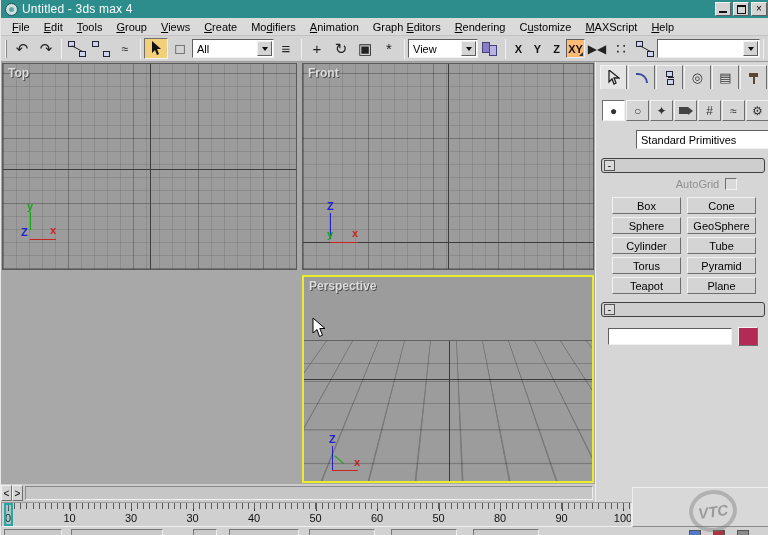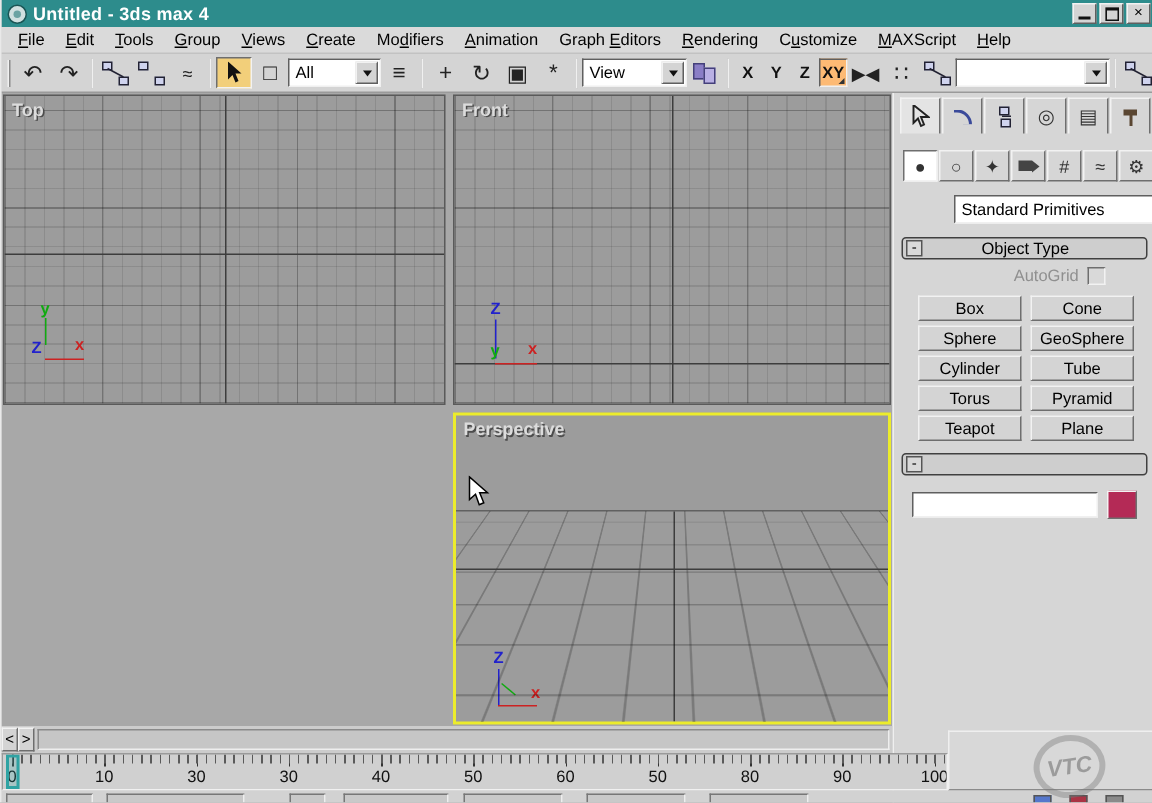--- a/index.html
+++ b/index.html
@@ -7,21 +7,21 @@
   body { font-family:"Liberation Sans", sans-serif; font-size:11px; color:#000; background:#d4d4d4; }
   #app { position:relative; width:768px; height:535px; background:#d4d4d4; overflow:hidden;
          border-left:1px solid #e9e9e9; }
 
   
   #titlebar { position:absolute; left:0; top:0; width:768px; height:18px;
               background:var(--teal,#2d8c8c); display:flex; align-items:center; padding:0 2px; }
   #app-icon { width:13px; height:13px; border-radius:50%; background:#cfe0e0;
               border:1px solid #1a5555; margin:0 4px 0 2px; position:relative; }
   #app-icon::after{ content:""; position:absolute; inset:3px; border-radius:50%; background:#6aa3a3;}
-  #title-text { color:#fff; font-weight:bold; font-size:12px; letter-spacing:0.2px; }
+  #title-text { color:#fff; font-weight:normal; font-size:12px; letter-spacing:0.2px; }
   #tb-buttons { margin-left:auto; display:flex; gap:2px; }
   .tb-btn { width:16px; height:14px; background:#d4d4d4; border:1px solid;
             border-color:#f2f2f2 #5f5f5f #5f5f5f #f2f2f2; display:flex; align-items:center;
             justify-content:center; font-size:10px; line-height:10px; position:relative; }
   .glyph-min { position:absolute; left:3px; bottom:2px; width:8px; height:2px; background:#111; }
   .glyph-restore { position:absolute; left:3px; top:2px; width:9px; height:9px; }
   .glyph-restore::before { content:""; position:absolute; right:0; top:0; width:7px; height:6px; border:1px solid #111; border-top-width:2px; background:#d4d4d4;}
   .glyph-restore::after  { content:""; position:absolute; left:0; bottom:0; width:7px; height:6px; border:1px solid #111; border-top-width:2px; background:#d4d4d4;}
 
   
@@ -204,21 +204,21 @@
     <span class="ticon small-glyph">≈</span>
     <span class="tsep"></span>
     <span class="ticon pressed">
       <span class="cursor-glyph">
         <svg width="11" height="15" viewBox="0 0 11 15">
             <polygon points="1,0 1,12 4,9 6,14 8,13 6,8 10,8" fill="#111"></polygon>
           </svg>
       </span>
     </span>
     <span class="ticon">□</span>
-    <span class="dropdown" style="width:62px">
+    <span class="dropdown" style="width:82px">
       <span class="dd-text">All</span>
       <span class="dd-btn">
           <span class="dd-arrow"></span>
         </span>
     </span>
     <span class="ticon">≡</span>
     <span class="tsep"></span>
     <span class="ticon">+</span>
     <span class="ticon">↻</span>
     <span class="ticon">▣</span>
@@ -363,21 +363,20 @@
     </div>
     <div class="dropdown" id="cp-dd">
       <span class="dd-text">Standard Primitives</span>
       <span class="dd-btn">
           <span class="dd-arrow"></span>
         </span>
     </div>
 
     <div class="rollout" style="top:96px;">
       <span class="collapse">-</span>
-      <span class="rtitle">Object Type</span>
     </div>
     <div id="autogrid-row">
       <span id="autogrid-label">AutoGrid</span>
       <span id="autogrid-check"></span>
     </div>
     <div id="object-buttons">
         <div class="mx-btn">Box</div>
         <div class="mx-btn">Cone</div>
         <div class="mx-btn">Sphere</div>
         <div class="mx-btn">GeoSphere</div>

